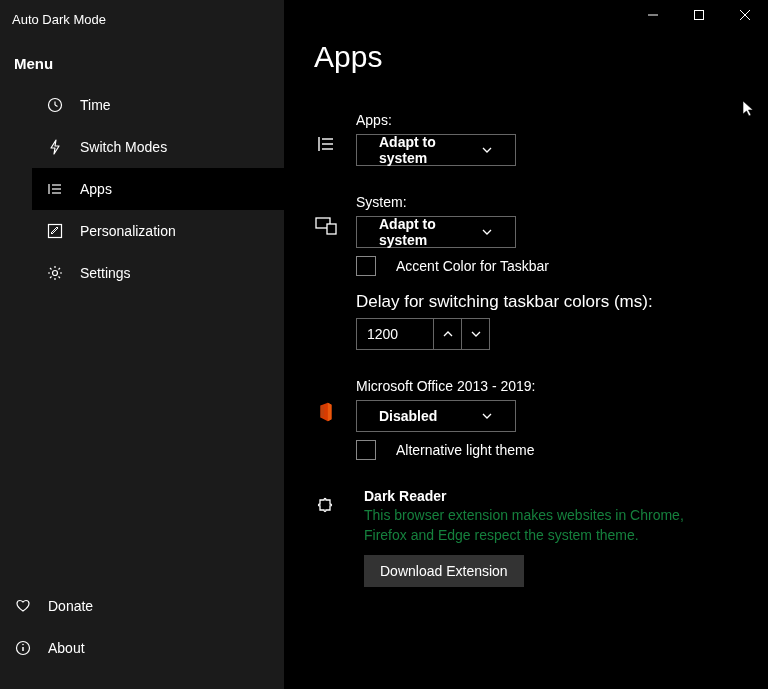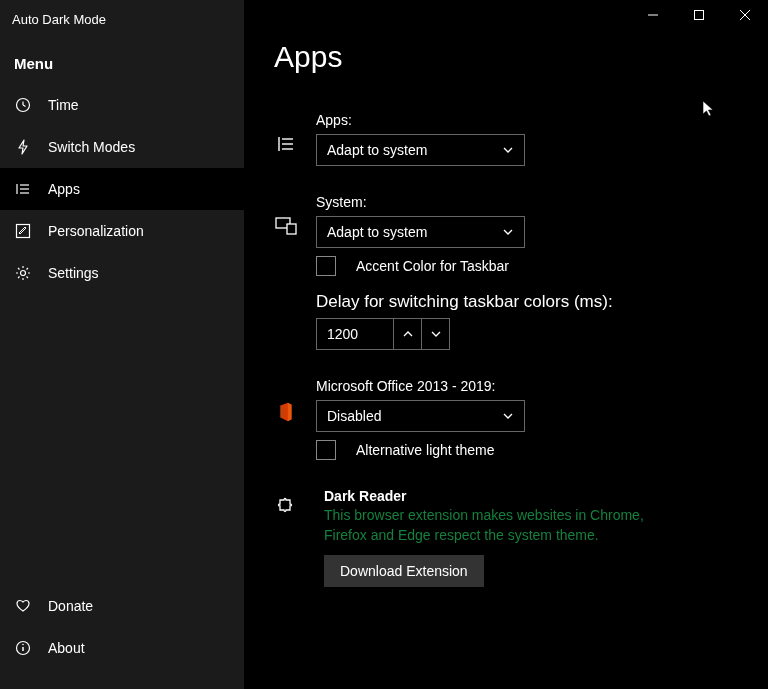--- a/index.html
+++ b/index.html
@@ -8,38 +8,38 @@
       height: 689px;
       background: #000;
       color: #fff;
       font-family: "Segoe UI", Arial, sans-serif;
       font-size: 14px;
       display: flex;
       overflow: hidden;
       position: relative;
     }
     .sidebar {
-      width: 244px;
+      width: 284px;
       background: #1b1b1b;
       display: flex;
       flex-direction: column;
       padding-top: 8px;
     }
     .app-title {
       color: #fff;
       font-size: 13px;
       font-weight: 400;
       padding: 4px 12px 10px 12px;
     }
     .menu-label {
       font-size: 15px;
       font-weight: 600;
       padding: 18px 14px 12px 14px;
     }
-    .nav { flex: 1; }
+    .nav { flex: 1; padding-left: 32px; }
     .sidebar-item {
       display: flex;
       align-items: center;
       padding: 12px 14px;
       cursor: pointer;
       gap: 16px;
     }
     .sidebar-item.active { background: #000; }
     .sidebar-item .icon { width: 18px; height: 18px; display: flex; align-items: center; justify-content: center; }
     .sidebar-item span.label-text { font-size: 14px; }
@@ -50,27 +50,28 @@
       padding: 40px 30px 30px 30px;
       position: relative;
     }
     .page-title { font-size: 30px; font-weight: 400; margin-bottom: 38px; }
     .setting-row { display: flex; gap: 18px; margin-bottom: 28px; align-items: flex-start; }
     .setting-icon { width: 24px; height: 24px; display: flex; align-items: center; justify-content: center; margin-top: 20px; flex-shrink: 0; }
     .setting-body { flex: 1; }
     .setting-label { font-size: 14px; margin-bottom: 6px; display: block; }
     .select-wrap {
       position: relative;
-      width: 209px;
+      width: 160px;
       height: 32px;
       border: 1px solid #666;
       display: flex;
       align-items: center;
-      padding: 0 10px;
+      padding: 0 22px;
       cursor: pointer;
+      font-weight: bold;
     }
     .select-value { flex: 1; font-size: 14px; }
     .select-chevron { width: 12px; height: 12px; }
     .checkbox-row { display: flex; align-items: center; gap: 20px; margin-top: 8px; }
     .checkbox {
       width: 20px; height: 20px; border: 1.5px solid #888; cursor: pointer;
     }
     .sub-label { font-size: 14px; }
     .delay-label { font-size: 17px; margin-top: 16px; margin-bottom: 6px; }
     .spinner {

